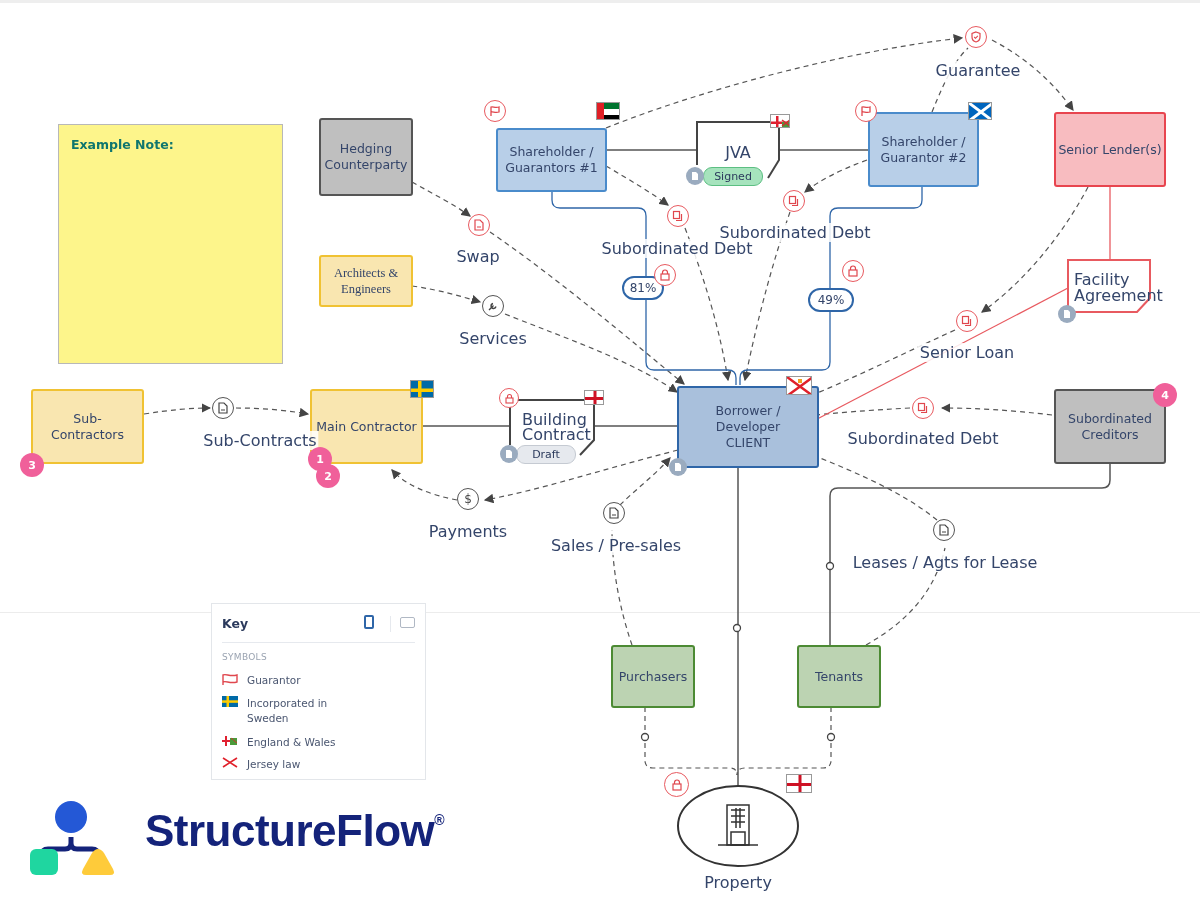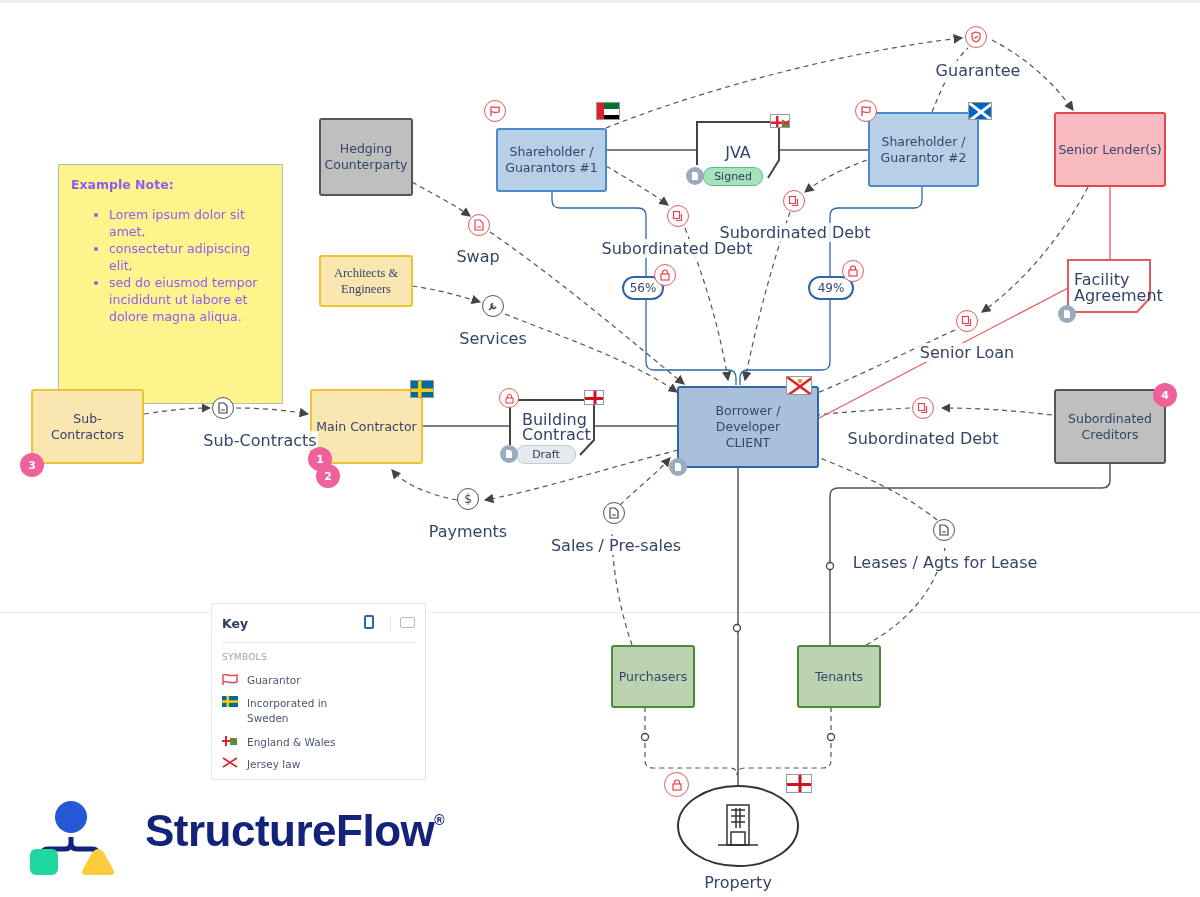--- a/index.html
+++ b/index.html
@@ -15,21 +15,21 @@
   .n-red { background:#f8bcc0; border-color:#e8454f; }
   .n-green { background:#bcd3b2; border-color:#4c8a33;margin-left:8px; }
   .lbl { position:absolute; font-size:16px; color:#34456a; white-space:nowrap; transform:translateX(-50%); background:rgba(255,255,255,0.85); padding:0 2px; }
   .circ { position:absolute; width:22px; height:22px; border-radius:50%; box-sizing:border-box; border:1.3px solid; background:#fff; display:flex; align-items:center; justify-content:center; }
   .circ.red { border-color:#e85a60; color:#e0474e; }
   .circ.grey { border-color:#555; color:#444; }
   .pill { position:absolute; box-sizing:border-box; border:2px solid #2f66a8; border-radius:12px; background:#fff; font-size:12px; color:#34456a; display:flex; align-items:center; justify-content:center; }
   .badge { position:absolute; width:24px; height:24px; border-radius:50%; background:#f0609a; color:#fff; font-size:11px; font-weight:bold; display:flex; align-items:center; justify-content:center; }
   .flag { position:absolute; width:24px; height:18px; box-sizing:border-box; border:1px solid #999; overflow:hidden; }
   .doc-dot { position:absolute; width:18px; height:18px; border-radius:50%; background:#9aabbf; display:flex; align-items:center; justify-content:center; }
-  .note { position:absolute; left:58px; top:124px; width:225px; height:240px; box-sizing:border-box; background:#fdf58b; border:1px solid #b8b8b8; padding:12px 12px; font-size:12.5px; color:#8b5cf6;margin-top:40px; }
+  .note { position:absolute; left:58px; top:124px; width:225px; height:240px; box-sizing:border-box; background:#fdf58b; border:1px solid #b8b8b8; padding:12px 12px; font-size:12.5px; color:#0f766e; }
   .note h4 { margin:0 0 14px 0; font-size:12.5px; font-weight:bold; }
   .note ul { margin:0; padding-left:38px; }
   .note li { line-height:17px; }
   .key { position:absolute; left:211px; top:603px; width:215px; height:177px; box-sizing:border-box; border:1px solid #e3e6ea; background:#fff; }
   .key .kt { position:absolute; left:10px; top:12px; font-size:12.5px; font-weight:bold; color:#2b3a5c; }
   .key .kdiv { position:absolute; left:10px; right:10px; top:38px; height:1px; background:#e6e9ee; }
   .key .ksec { position:absolute; left:10px; top:48px; font-size:9px; color:#9aa3b1; letter-spacing:0.3px; }
   .key .krow { position:absolute; left:10px; font-size:10.5px; color:#4a5670; line-height:15px; }
   .key .krow .ktxt { position:absolute; left:25px; top:0; width:120px; }
   .logo-text { position:absolute; left:145px; top:806px; font-size:44px; font-weight:bold; color:#14237a; letter-spacing:-0.5px; font-family:"Liberation Sans", sans-serif; }
@@ -110,25 +110,20 @@
   <g fill="none" stroke="#333" stroke-width="1.5">
     <rect x="727" y="805" width="22" height="40"></rect>
     <line x1="718" y1="845" x2="758" y2="845"></line>
     <rect x="731" y="832" width="14" height="13"></rect>
     <path d="M731,810 h14 M731,816 h14 M731,822 h14 M736,808 v20 M740,808 v20"></path>
   </g>
 </svg>
 
 <div class="note">
   <h4>Example Note:</h4>
-  <ul>
-    <li>Lorem ipsum dolor sit amet,</li>
-    <li>consectetur adipiscing elit,</li>
-    <li>sed do eiusmod tempor incididunt ut labore et dolore magna aliqua.</li>
-  </ul>
 </div>
 
 <div class="node n-grey" style="left:319px;top:118px;width:94px;height:78px;">
     <span>Hedging Counterparty</span>
   </div>
 <div class="node n-yellow" style="left:319px;top:255px;width:94px;height:52px;font-family:Liberation Serif, serif;">
     <span>Architects &amp; Engineers</span>
   </div>
 <div class="node n-blue" style="left:496px;top:128px;width:111px;height:64px;">
     <span>Shareholder / Guarantors #1</span>
@@ -181,22 +176,22 @@
     </svg>
   </div>
 <div class="doc-dot" style="left:669px;top:458px;">
     <svg width="8" height="10">
       <path d="M1,1 h4 l2,2 v6 h-6 z" fill="#fff"></path>
     </svg>
   </div>
 
 <div class="lbl" style="left:738px;top:873px;background:none;">Property</div>
 
-<div class="pill" style="left:622px;top:276px;width:42px;height:24px;">56%</div>
-<div class="pill" style="left:808px;top:276px;width:46px;height:24px;">49%</div>
+<div class="pill" style="left:622px;top:276px;width:42px;height:24px;">81%</div>
+<div class="pill" style="left:808px;top:288px;width:46px;height:24px;">49%</div>
 
 <div class="circ red" style="left:965px;top:26px;">
     <svg width="12" height="12" viewBox="0 0 12 12">
       <path d="M6,1 L10,2.5 V6 C10,8.5 8,10.5 6,11 C4,10.5 2,8.5 2,6 V2.5 Z" fill="none" stroke="#e0474e" stroke-width="1.2"></path>
       <path d="M4.2,6 L5.5,7.3 L7.8,4.8" fill="none" stroke="#e0474e" stroke-width="1.1"></path>
     </svg>
   </div>
 <div class="circ red" style="left:484px;top:100px;">
     <svg width="12" height="12">
       <path d="M2,11 V2 C4,1 6,3.5 10,2 V7 C6,8.5 4,6 2,7" fill="none" stroke="#e0474e" stroke-width="1.3"></path>

